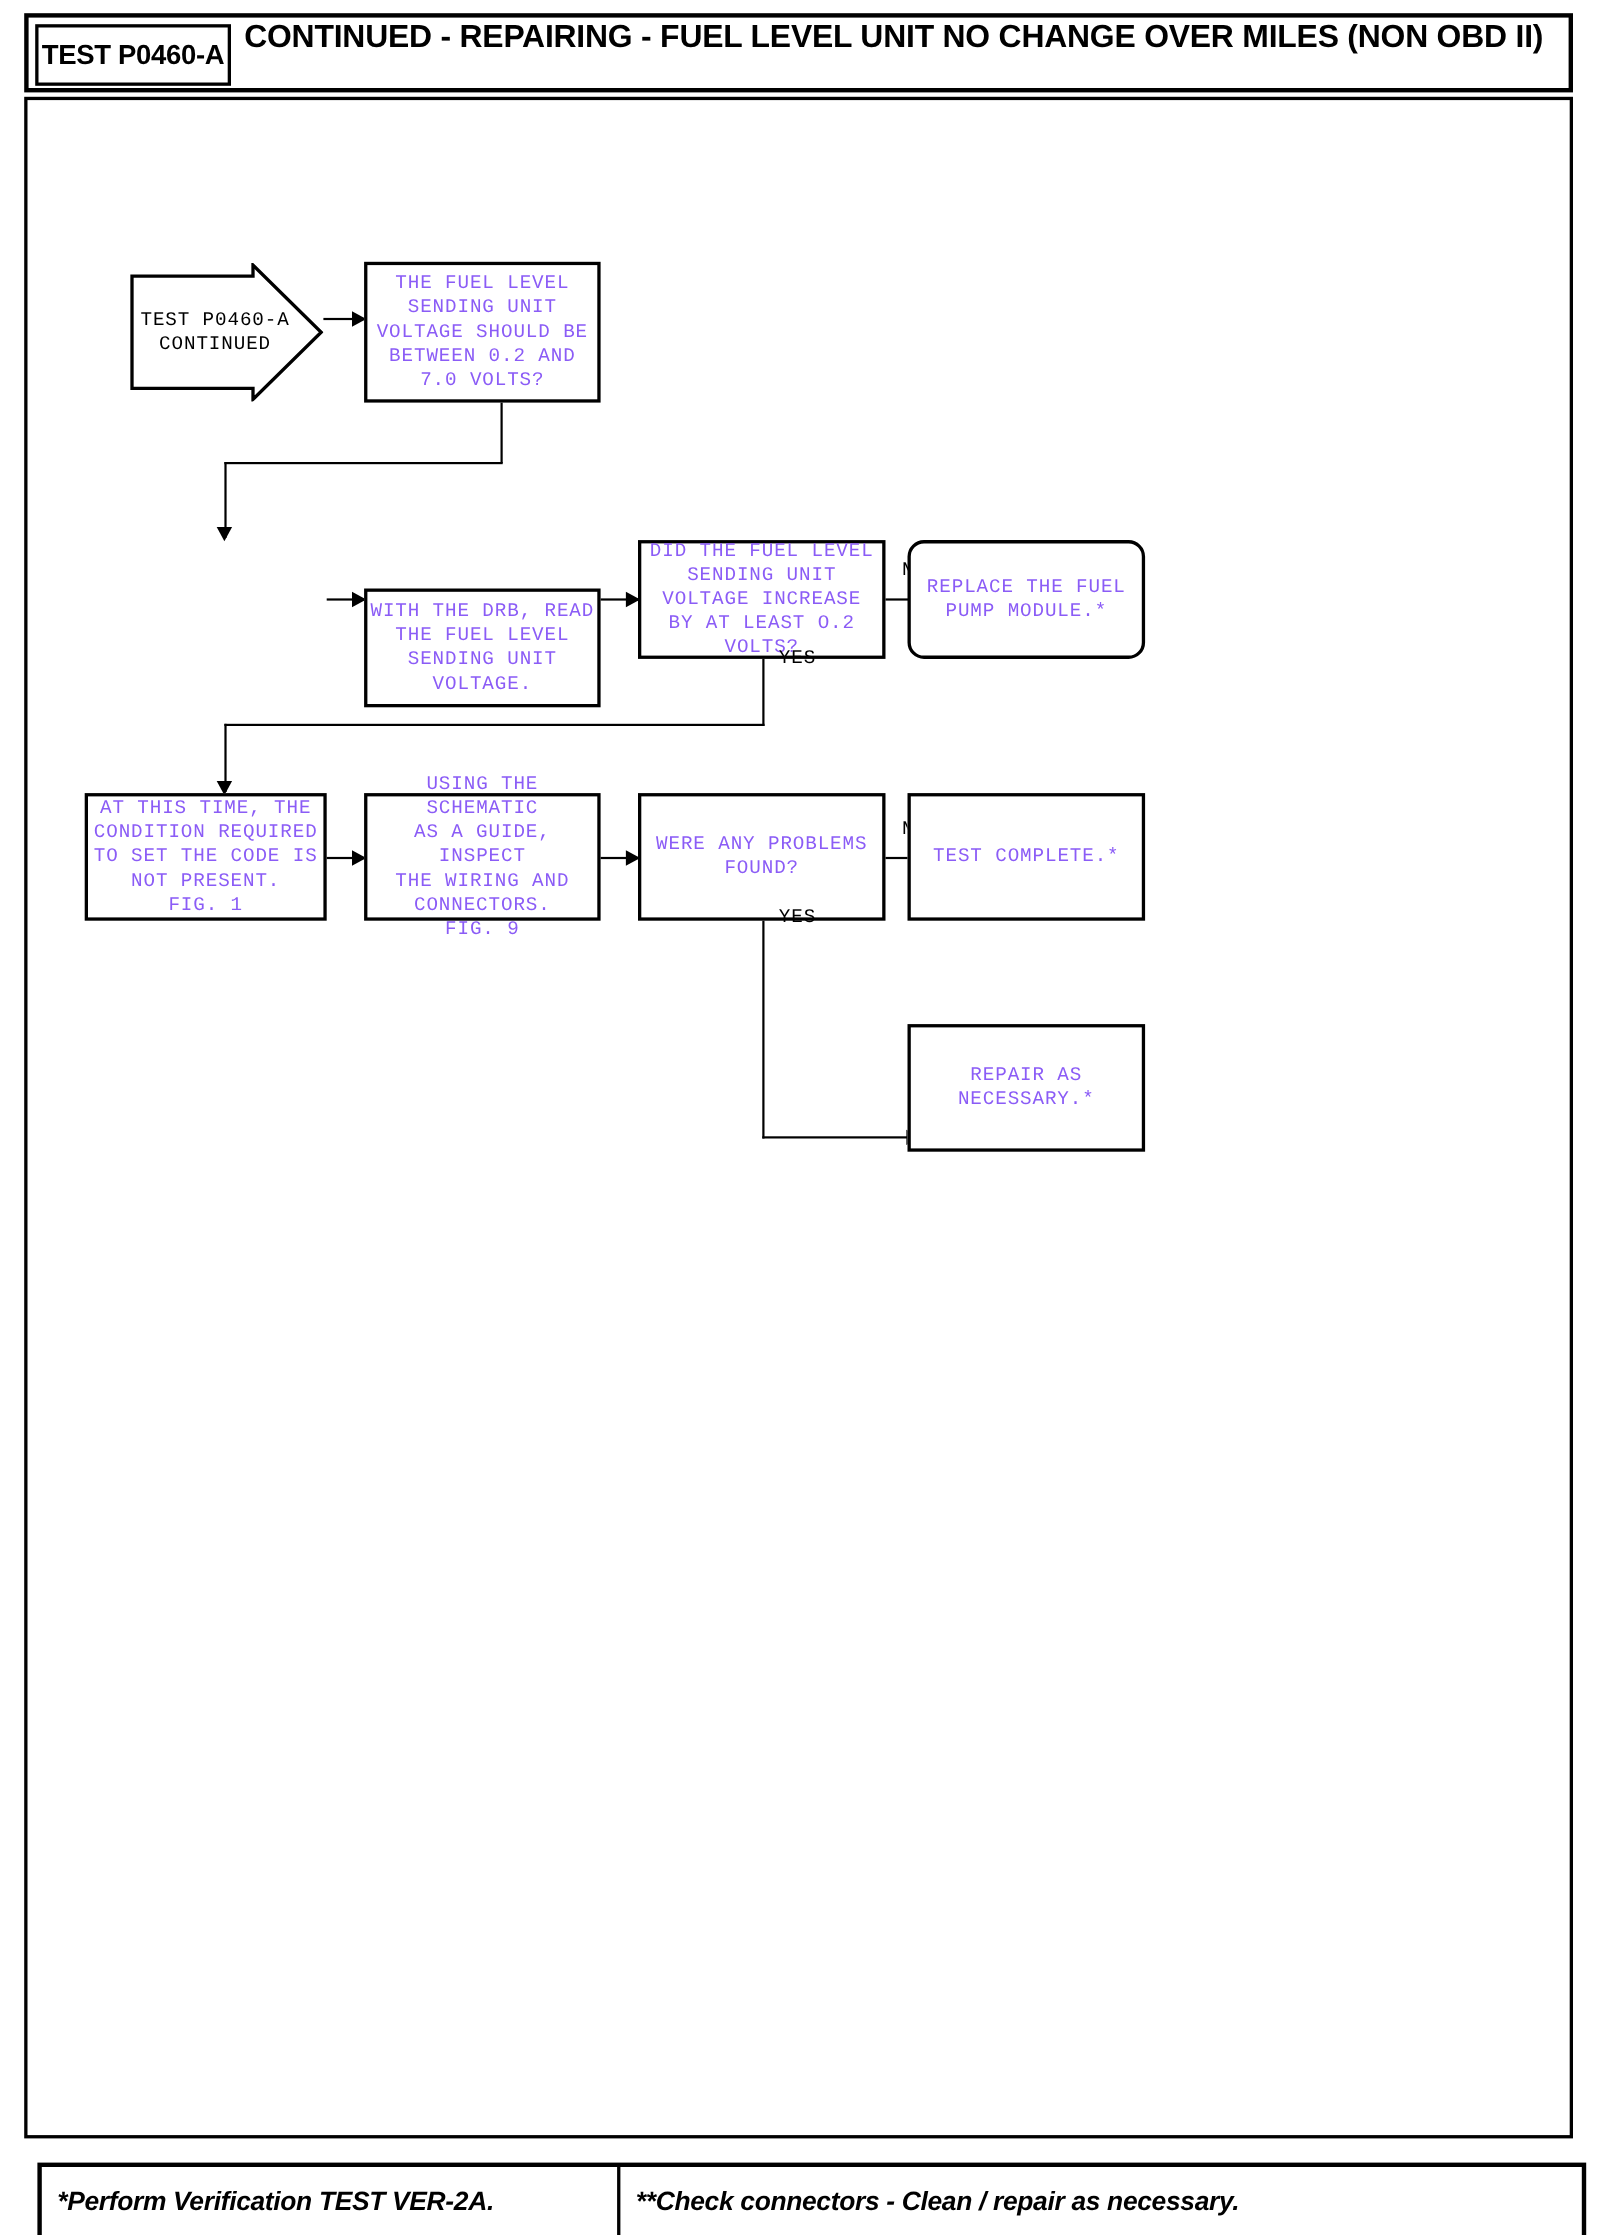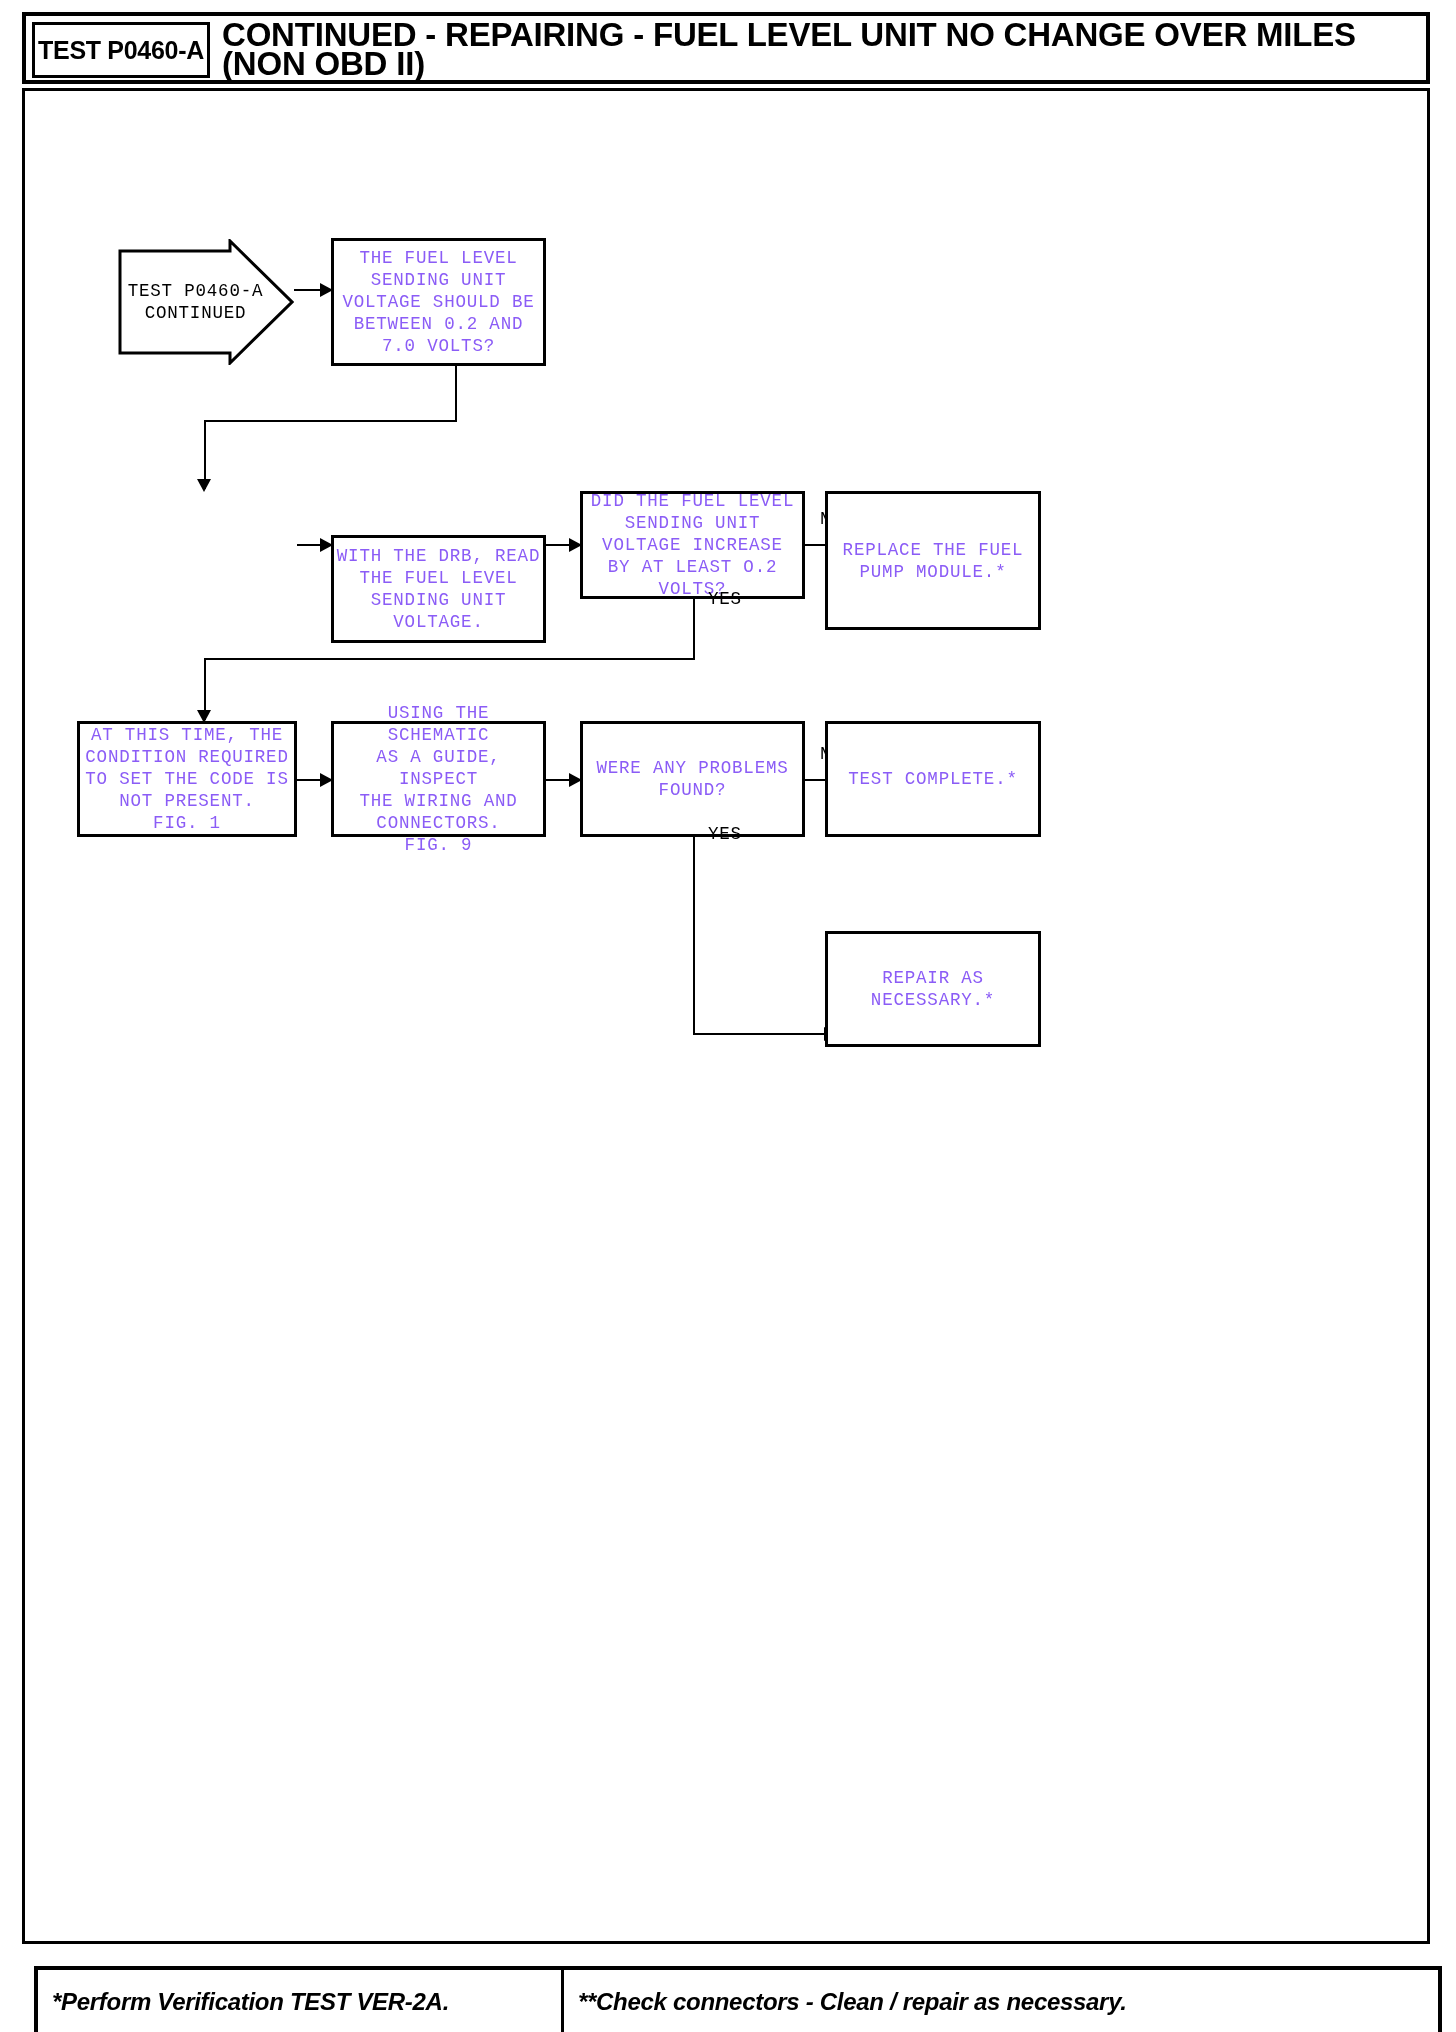--- a/index.html
+++ b/index.html
@@ -50,21 +50,21 @@
     letter-spacing: -0.3px;
     font-family: "Liberation Sans", sans-serif;
   }
   .header-title {
     position: absolute;
     left: 196px;
     top: 4px;
     width: 1198px;
     height: 62px;
     font-weight: bold;
-    font-size: 33px;
+    font-size: 29px;
     line-height: 29px;
     letter-spacing: -0.2px;
     font-family: "Liberation Sans", sans-serif;
   }
 
   
   .body-frame {
     position: absolute;
     left: 22px;
     top: 88px;
@@ -226,21 +226,21 @@
     <div class="node" style="left:555px; top:400px; width:225px; height:108px;">DID THE FUEL LEVEL
 SENDING UNIT
 VOLTAGE INCREASE
 BY AT LEAST O.2
 VOLTS?</div>
 
     <div class="edge-label" style="left:795px; top:418px;">NO</div>
     <div class="conn conn-h" style="left:780px; top:453px; width:38px;"></div>
     <div class="arrowhead arrow-right" style="left:806px; top:447px;"></div>
 
-    <div class="node" style="left:800px; top:400px; width:216px; height:139px;">REPLACE THE FUEL
+    <div class="node" style="left:800px; top:400px; width:216px; height:108px;border-radius:15px;">REPLACE THE FUEL
 PUMP MODULE.*</div>
 
     <div class="conn conn-v" style="left:668px; top:508px; height:61px;"></div>
     <div class="edge-label" style="left:683px; top:498px;">YES</div>
     <div class="conn conn-h" style="left:179px; top:567px; width:491px;"></div>
     <div class="conn conn-v" style="left:179px; top:567px; height:62px;"></div>
     <div class="arrowhead arrow-down" style="left:172px; top:619px;"></div>
 
     <div class="node" style="left:52px; top:630px; width:220px; height:116px;">AT THIS TIME, THE
 CONDITION REQUIRED

